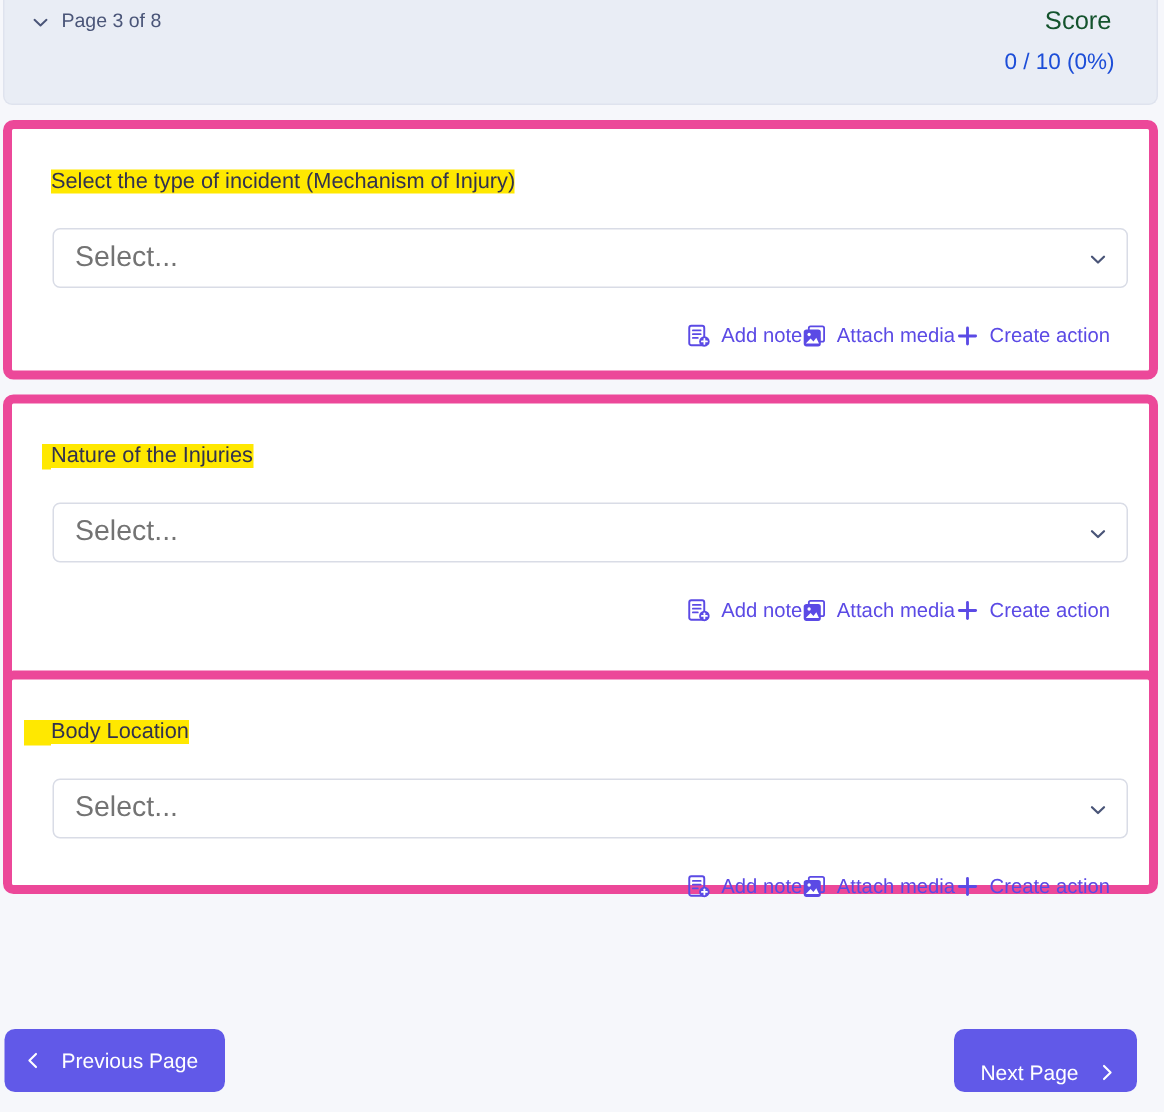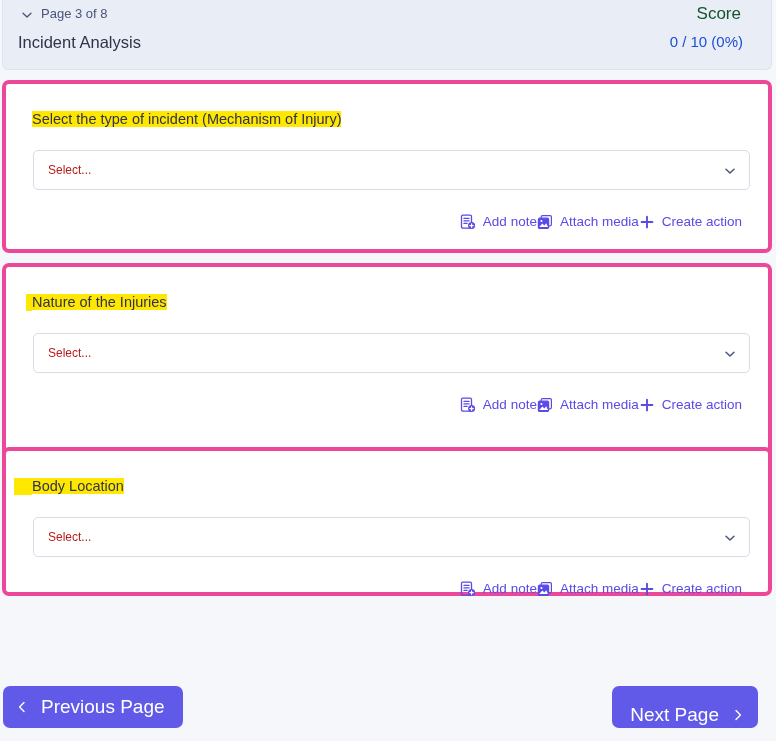--- a/index.html
+++ b/index.html
@@ -75,21 +75,21 @@
     color: #1d4ed8;
     line-height: 24px;
   }
 
   
   .qcard {
     position: absolute;
     left: 2px;
     width: 770px;
     background: #ffffff;
-    border: 4px solid #ec4899;
+    border: 6px solid #ec4899;
     border-radius: 7px;
     box-sizing: border-box;
   }
   #qcard-0 { top: 80px;  height: 173px; }
   #qcard-1 { top: 263px; height: 225px; }
   #qcard-2 { top: 447px; height: 149px; }
 
   .q-title-wrap {
     position: absolute;
     left: 26px;
@@ -122,22 +122,22 @@
     border: 1px solid #d9dce6;
     border-radius: 5px;
     background: #ffffff;
     box-sizing: border-box;
   }
   .select-placeholder {
     position: absolute;
     left: 14px;
     top: 0;
     line-height: 38px;
-    font-size: 12px;
-    color: #b91c1c;
+    font-size: 19px;
+    color: #737373;
   }
   .select-chevron {
     position: absolute;
     right: 12px;
     top: 13px;
     width: 14px;
     height: 14px;
   }
 
   .q-actions {
@@ -165,21 +165,21 @@
     justify-content: center;
   }
 
   
   .nav-btn {
     position: absolute;
     height: 42px;
     background: #6159e8;
     border-radius: 7px;
     color: #ffffff;
-    font-size: 19px;
+    font-size: 14px;
     display: flex;
     align-items: center;
     box-sizing: border-box;
     cursor: pointer;
     border: none;
     font-family: "Liberation Sans", sans-serif;
   }
   #btn-prev {
     left: 3px;
     top: 686px;
@@ -206,21 +206,20 @@
 <div class="page-header">
   <div class="header-top">
     <span class="chev-collapse">
       <svg width="14" height="14" viewBox="0 0 14 14" aria-hidden="true">
         <path d="M3 5.2 L7 9 L11 5.2" fill="none" stroke="#4a5578" stroke-width="1.3" stroke-linecap="round" stroke-linejoin="round"></path>
       </svg>
     </span>
     <span class="header-page-label">Page 3 of 8</span>
     <span class="header-score-label">Score</span>
   </div>
-  <div class="header-title">Incident Analysis</div>
   <div class="header-score-value">0 / 10 (0%)</div>
 </div>
 
 <div class="qcard" id="qcard-0">
   <div class="q-title-wrap">
     <span class="q-title" style="background: rgb(255, 232, 0);">Select the type of incident (Mechanism of Injury)</span>
   </div>
 
   <div class="select-box">
     <span class="select-placeholder">Select...</span>

